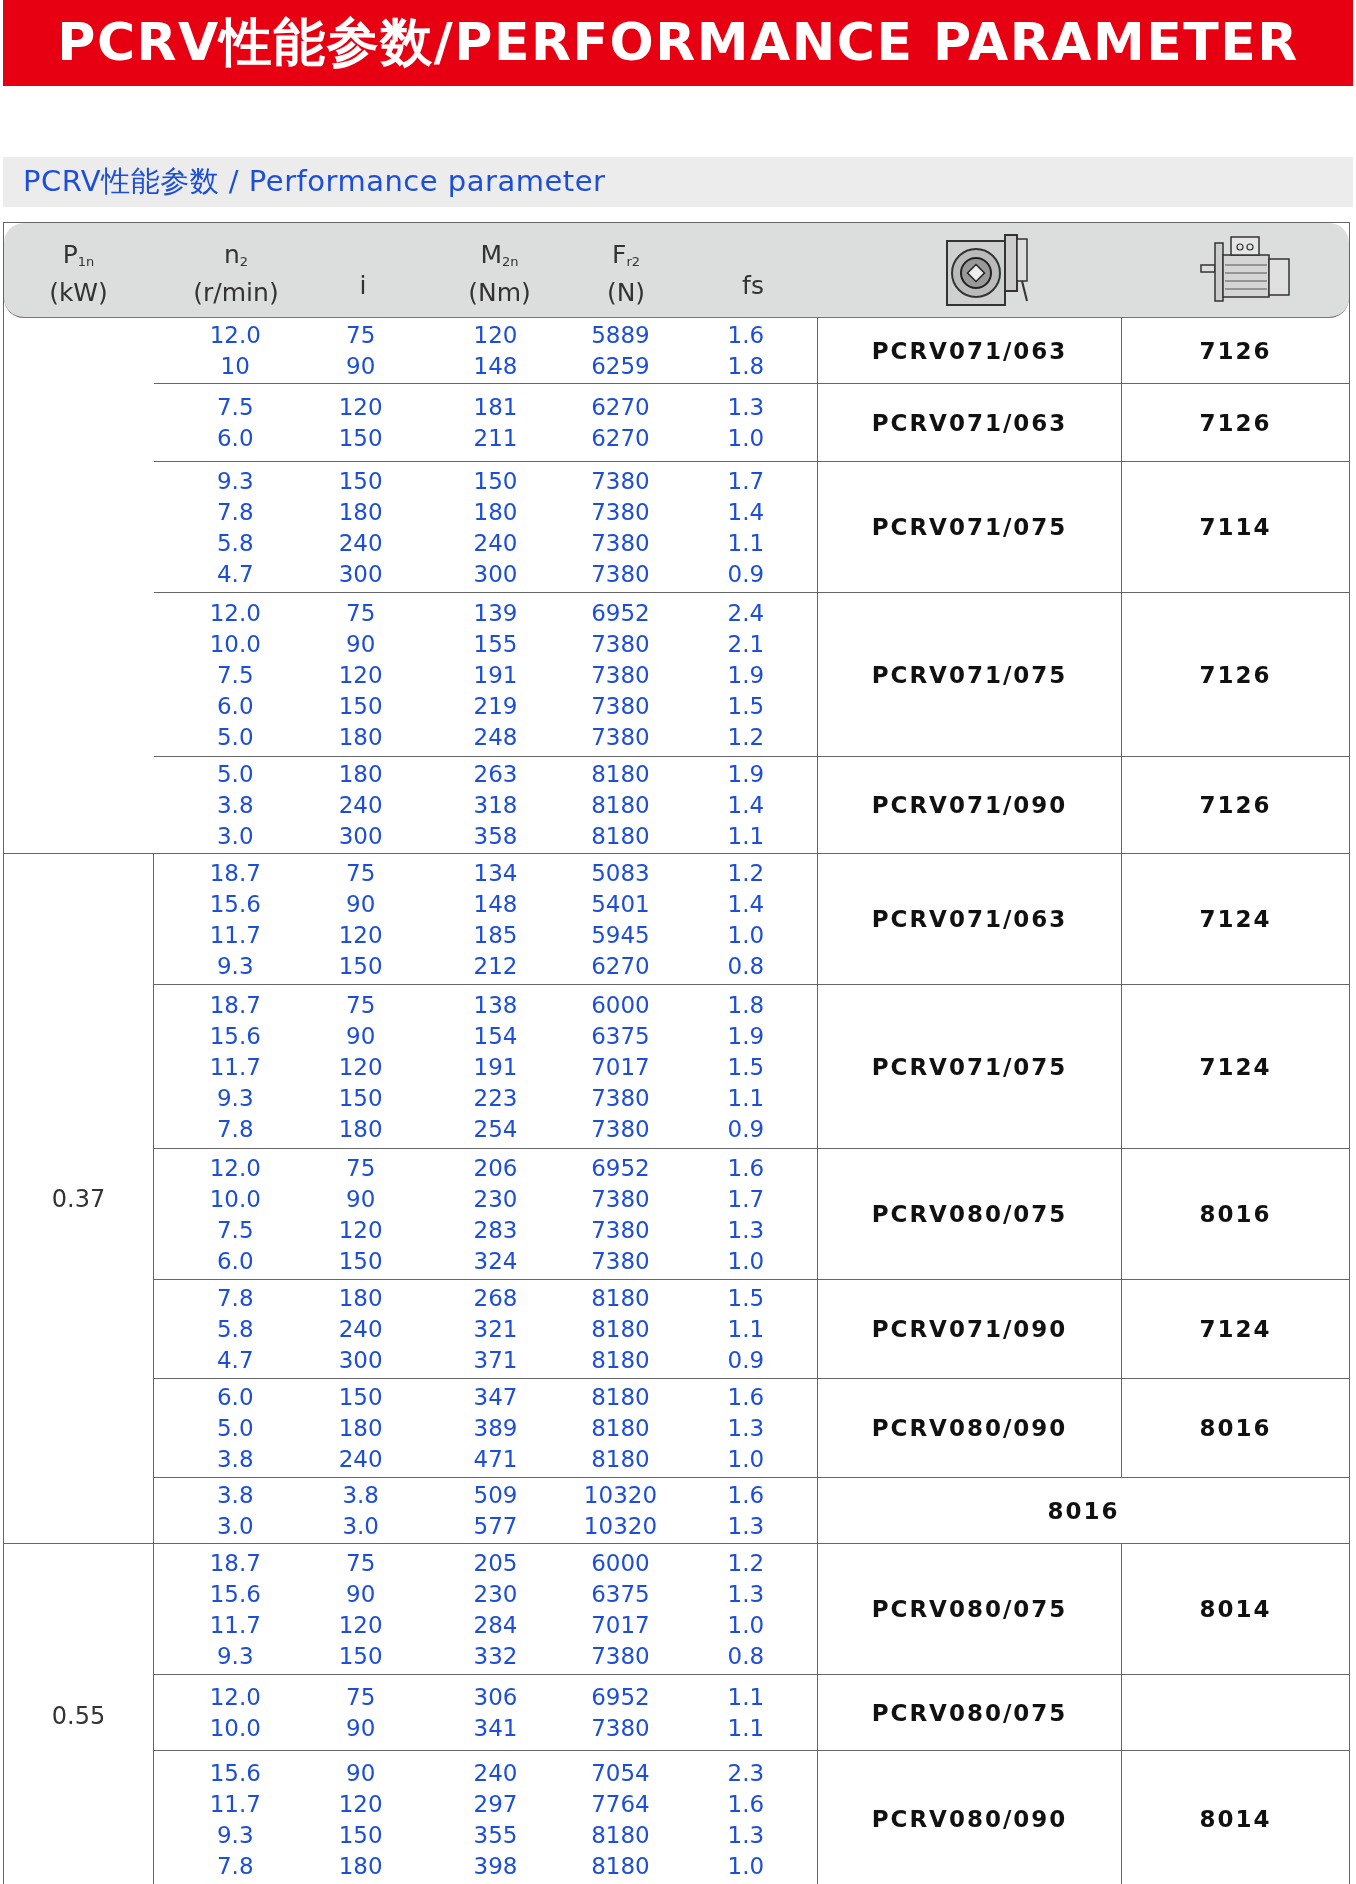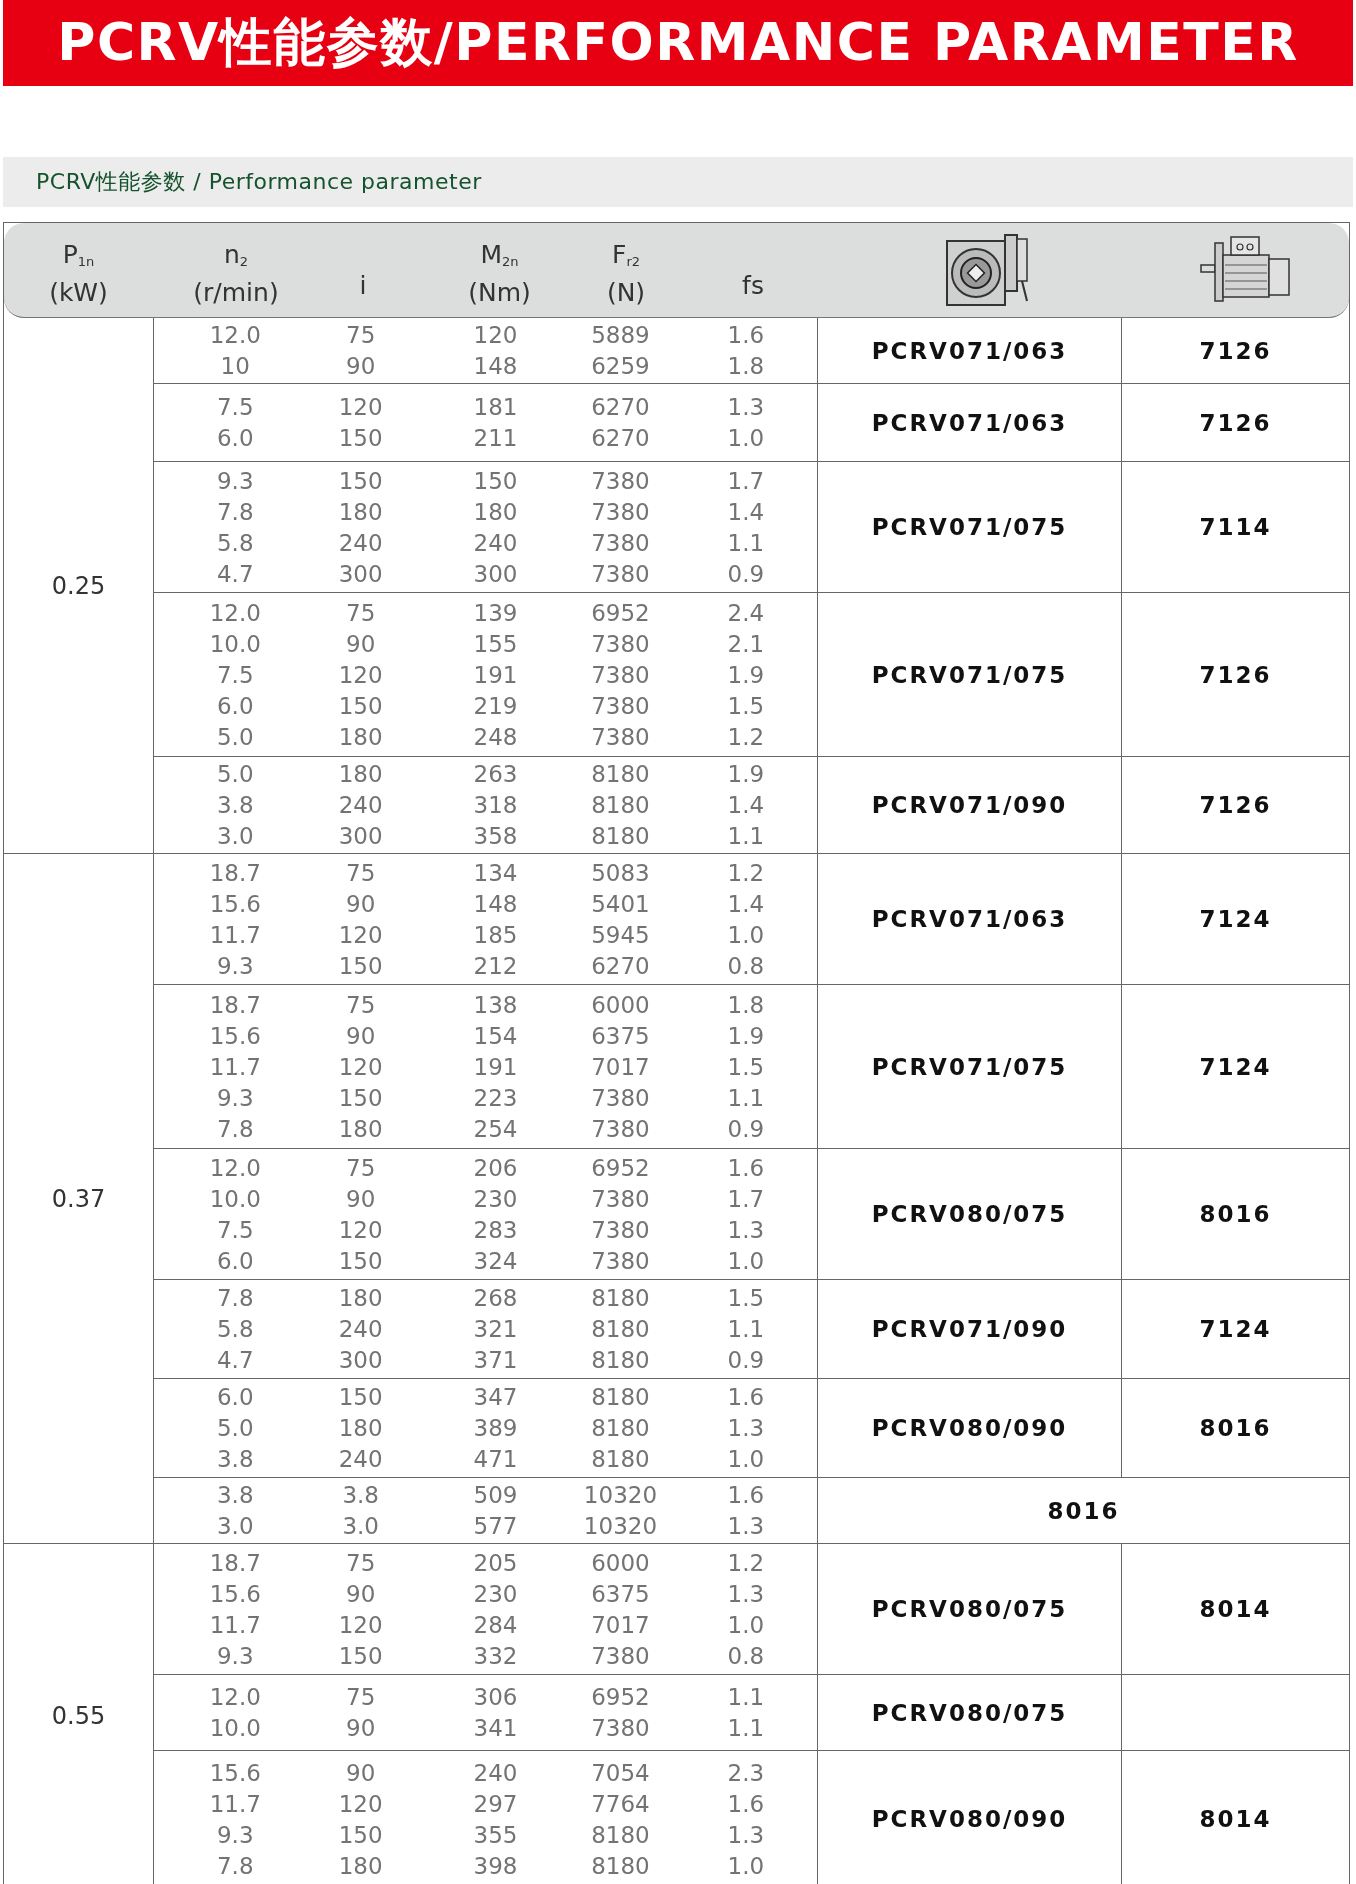--- a/index.html
+++ b/index.html
@@ -1,32 +1,32 @@
 <!DOCTYPE html>
 <html><head>
 <meta charset="utf-8">
 <style>
   html, body { margin: 0; padding: 0; background: #ffffff; }
   body { width: 1356px; height: 1884px; position: relative; overflow: hidden; font-family: "DejaVu Sans", sans-serif; color: #222; }
   .banner { position: absolute; left: 3px; top: 0; width: 1350px; height: 86px; background: #e60012; display: flex; align-items: center; justify-content: center; }
   .banner-title { color: #ffffff; font-family: "DejaVu Sans", sans-serif; font-weight: bold; font-size: 52px; letter-spacing: 1.5px; }
   .subband { position: absolute; left: 3px; top: 157px; width: 1350px; height: 50px; background: #ececec; display: flex; align-items: center; }
-  .subband-title { margin-left: 33px; font-size: 22px; color: #14532d; letter-spacing: 0.5px; }
+  .subband-title { margin-left: 20px; font-size: 29px; color: #1d4ed8; letter-spacing: 0.5px; }
   .table { position: absolute; left: 3px; top: 222px; width: 1345px; border: 1.5px solid #666; box-sizing: content-box; }
   .thead { position: relative; height: 94px; background: #dcdddd; border-bottom: 1.5px solid #777; border-radius: 20px; }
   .th { position: absolute; text-align: center; font-size: 25px; color: #333; line-height: 31px; }
   .th sub { font-size: 13px; vertical-align: -3px; }
   .tbody { position: relative; }
   .pgroup { position: relative; border-bottom: 1.5px solid #666; }
   .pgroup:last-child { border-bottom: none; }
   .pcell { position: absolute; left: 0; top: 0; bottom: 0; width: 149px; border-right: 1.5px solid #666; display: flex; align-items: center; justify-content: center; font-size: 24px; color: #333; }
   .grp { position: relative; margin-left: 150px; display: flex; border-bottom: 1.5px solid #666; }
   .pgroup .grp:last-child { border-bottom: none; }
   .lines { width: 663px; border-right: 1.5px solid #666; display: flex; flex-direction: column; justify-content: center; }
-  .line { display: flex; height: 31px; align-items: center; font-size: 23px; color: #737373; }
+  .line { display: flex; height: 31px; align-items: center; font-size: 23px; color: #1d4ed8; }
   .c { text-align: center; }
   .c1 { width: 124px; margin-left: 20px; }
   .c2 { width: 130px; }
   .c3 { width: 143px; }
   .c4 { width: 110px; }
   .c5 { width: 144px; }
   .model { width: 303px; border-right: 1.5px solid #666; display: flex; align-items: center; justify-content: center; font-weight: bold; font-size: 23px; letter-spacing: 2px; color: #111; }
   .code { flex: 1; display: flex; align-items: center; justify-content: center; font-weight: bold; font-size: 23px; letter-spacing: 2px; color: #111; }
   .icon-box { position: absolute; top: 8px; }
 </style>
@@ -87,21 +87,20 @@
         <line x1="26" y1="32" x2="68" y2="32" stroke="#555" stroke-width="1"></line>
         <line x1="26" y1="40" x2="68" y2="40" stroke="#555" stroke-width="1"></line>
         <line x1="26" y1="48" x2="68" y2="48" stroke="#555" stroke-width="1"></line>
         <line x1="26" y1="56" x2="68" y2="56" stroke="#555" stroke-width="1"></line>
         <rect x="70" y="26" width="20" height="36" fill="#e0e0e0" stroke="#333" stroke-width="1.5"></rect>
       </svg>
     </div>
   </div>
   <div class="tbody" id="tbody">
       <div class="pgroup">
-        <div class="pcell">0.25</div>
         <div class="grp" style="height: 65px;">
           <div class="lines">
             <div class="line">
               <span class="c c1">12.0</span>
               <span class="c c2">75</span>
               <span class="c c3">120</span>
               <span class="c c4">5889</span>
               <span class="c c5">1.6</span>
             </div>
             <div class="line">

